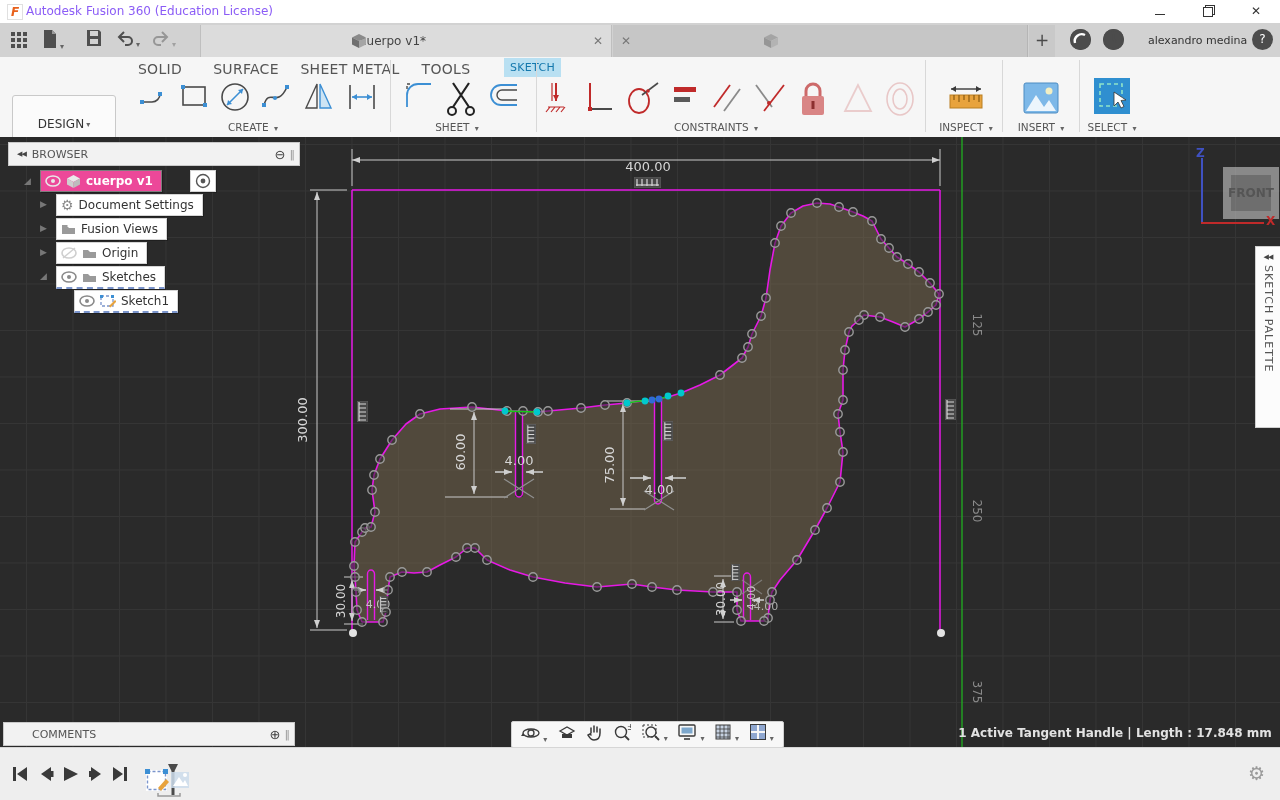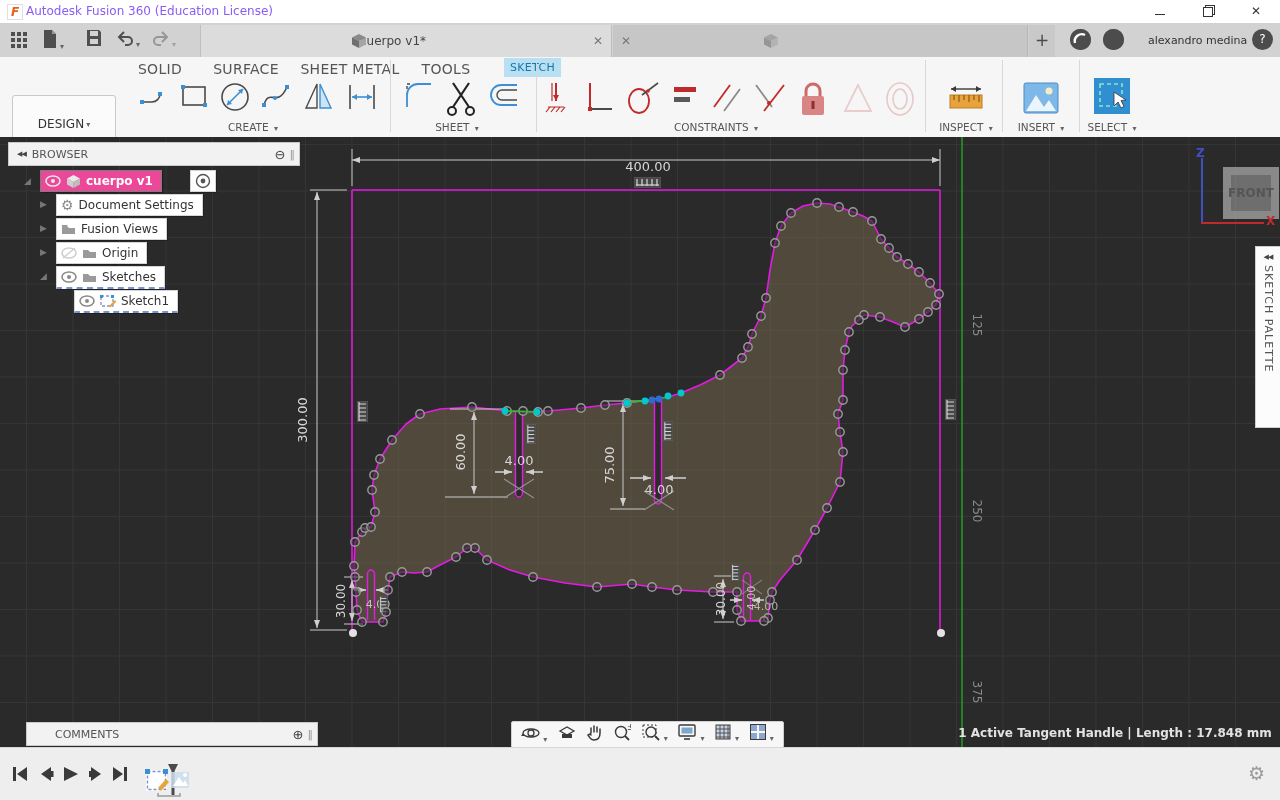--- a/index.html
+++ b/index.html
@@ -52,21 +52,21 @@
   .panelhdr .circ{color:#3c3c3c;font-size:13px;margin-right:4px;}
   .panelhdr .grip{color:#999;margin-right:4px;font-size:11px;}
   #browserhdr{left:8px;top:142px;width:290px;}
   .trirow{font-size:9px;color:#777;}
   .chip{position:absolute;height:20px;background:#fff;border:1px solid #d5d5d5;display:inline-flex;align-items:center;
         font-size:12px;color:#333;padding:0 8px 0 4px;white-space:nowrap;box-shadow:1px 1px 0 rgba(0,0,0,.25);}
   .chip .ic{margin-right:5px;display:inline-flex;}
   .chip.rootchip{background:#ec4899;color:#fff;font-weight:bold;border-color:#7d7d7d;}
   .chip.dashed{border-bottom:2px dashed #7b95cc;}
   
-  #commentshdr{left:26px;top:722px;width:290px;}
+  #commentshdr{left:3px;top:722px;width:290px;}
   #navbar{left:511px;top:721px;width:263px;height:25px;background:#f7f7f7;border:1px solid #d0d0d0;border-radius:2px;
      display:flex;align-items:center;justify-content:space-around;padding:0 4px;}
   #timeline{left:0;top:747px;width:1280px;height:53px;background:#eeeeee;border-top:1px solid #d6d6d6;}
   .pbtn{top:18px;}
   #tl-gear{left:1248px;top:14px;font-size:19px;color:#9a9a9a;}
   
   #viewcube-face{left:1203px;top:167px;width:56px;height:52px;background:rgba(165,165,165,.55);
      display:flex;align-items:center;justify-content:center;font-size:12px;font-weight:bold;color:#555;
      box-shadow:inset 0 0 0 8px rgba(190,190,190,.35);margin-left:20px;}
   #axis-z{left:1201px;top:158px;width:2px;height:65px;background:#3f51c1;}

